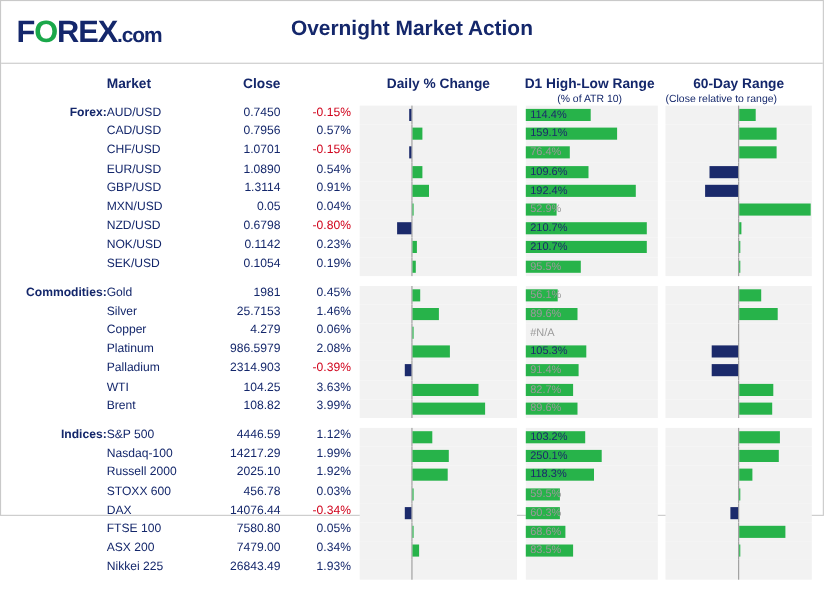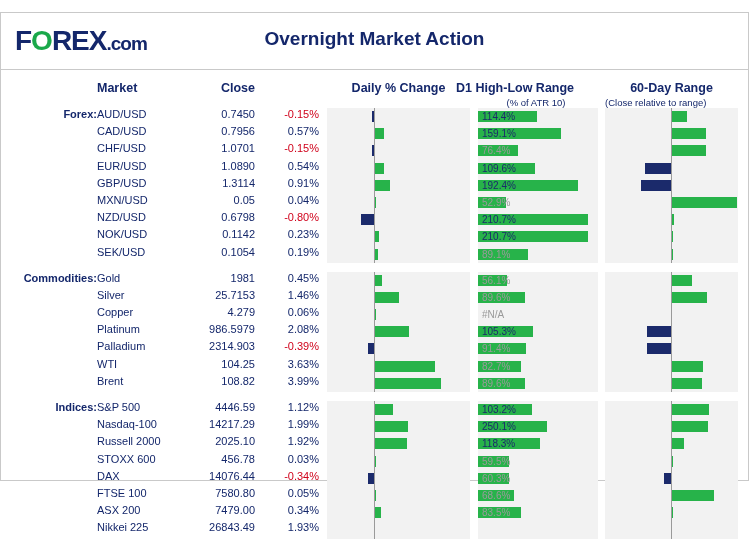--- a/index.html
+++ b/index.html
@@ -3,21 +3,21 @@
 <meta charset="utf-8">
 <style>
   html,body{margin:0;padding:0;}
   body{
     width:749px;height:546px;
     background:#ffffff;
     font-family:"Liberation Sans", sans-serif;
     color:#1b2a6b;
     overflow:hidden;
   }
-  .page{position:relative;width:749px;height:469px;box-sizing:border-box;border:1px solid #c9c9c9;margin-top:12px;}
+  .page{position:relative;width:749px;height:469px;box-sizing:border-box;border:1px solid #c9c9c9;}
 
   
   .header{position:relative;height:56px;border-bottom:1px solid #c9c9c9;}
   .logo{position:absolute;left:14px;top:12px;font-size:28px;font-weight:bold;letter-spacing:-1px;color:#14276b;}
   .logo .o{color:#1aa84a;}
   .logo .dotcom{font-size:19px;font-weight:bold;color:#14276b;}
   .title{position:absolute;left:0;right:0;top:15px;text-align:center;font-size:19px;font-weight:bold;color:#14276b;}
 
   
   .colhead{position:relative;height:38px;}
@@ -56,21 +56,21 @@
 
   <div class="header">
     <div class="logo"><span>F</span><span class="o">O</span><span>REX</span><span class="dotcom">.com</span></div>
     <div class="title">Overnight Market Action</div>
   </div>
 
   <div class="colhead">
     <div class="ch" style="left:96px;top:11px;">Market</div>
     <div class="ch" style="left:172px;top:11px;width:82px;text-align:right;">Close</div>
     <div class="ch" style="left:326px;top:11px;width:143px;text-align:center;">Daily % Change</div>
-    <div class="ch" style="left:455px;top:11px;width:160px;">D1 High-Low Range</div>
+    <div class="ch" style="left:455px;top:11px;width:160px;text-align:center;">D1 High-Low Range</div>
     <div class="chsub" style="left:455px;top:27px;width:160px;text-align:center;">(% of ATR 10)</div>
     <div class="ch" style="left:604px;top:11px;width:133px;text-align:center;">60-Day Range</div>
     <div class="chsub" style="left:604px;top:27px;width:133px;">(Close relative to range)</div>
   </div>
 
   <div class="grid" id="grid">
       <div class="row">
         <div class="panel p1">
           <div class="zero" style="left:47px"></div>
         </div>
@@ -205,21 +205,21 @@
         </div>
         <div class="panel p2"></div>
         <div class="panel p3">
           <div class="zero" style="left:66px"></div>
         </div>
         <div class="mkt">SEK/USD</div>
         <div class="close">0.1054</div>
         <div class="pct">0.19%</div>
         <div class="bar green" style="left:374px;width:3.1350000000000002px;"></div>
         <div class="bar green" style="left:477px;width:49.660000000000004px;"></div>
-        <div class="atrlab" style="top:3px;">89.1%</div>
+        <div class="atrlab" style="top:3px;">95.5%</div>
         <div class="bar green" style="left:671px;width:1.32px;"></div>
       </div>
       <div class="spacer"></div>
       <div class="row">
         <div class="panel p1">
           <div class="zero" style="left:47px"></div>
         </div>
         <div class="panel p2"></div>
         <div class="panel p3">
           <div class="zero" style="left:66px"></div>

